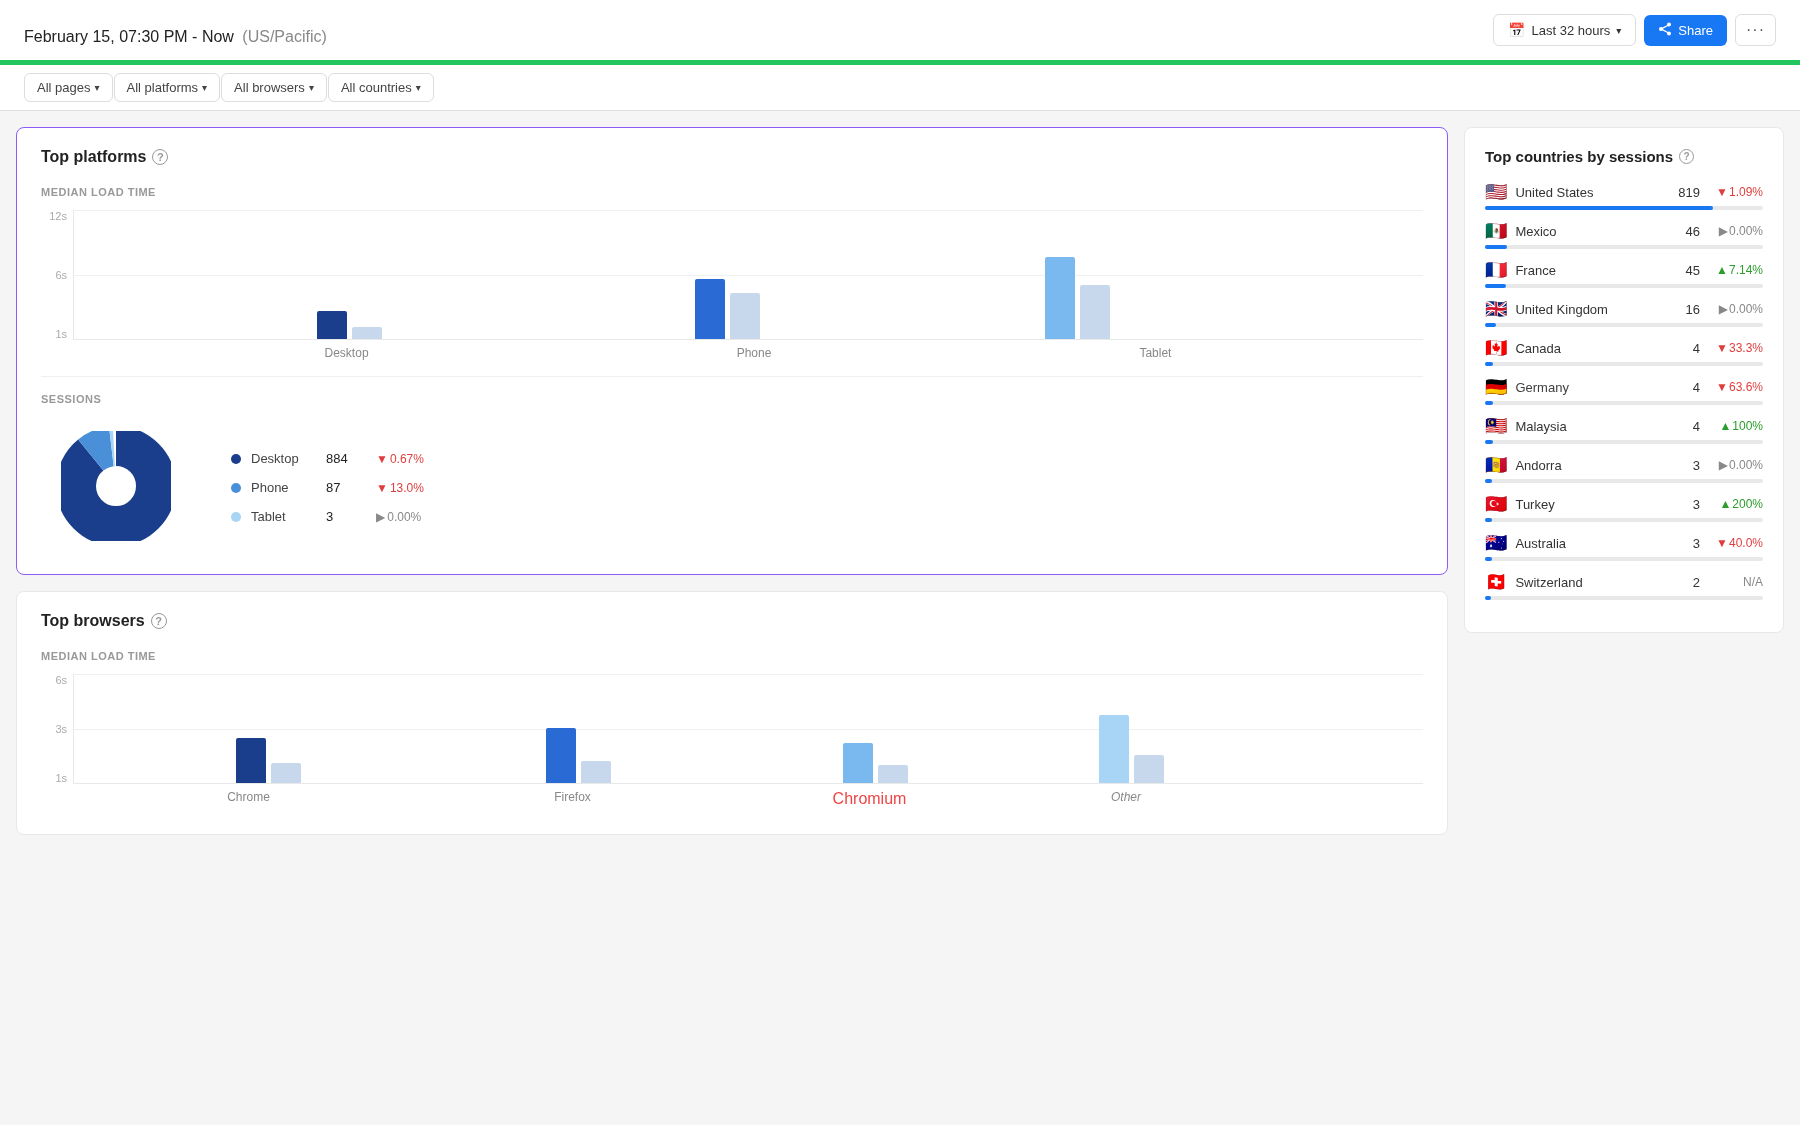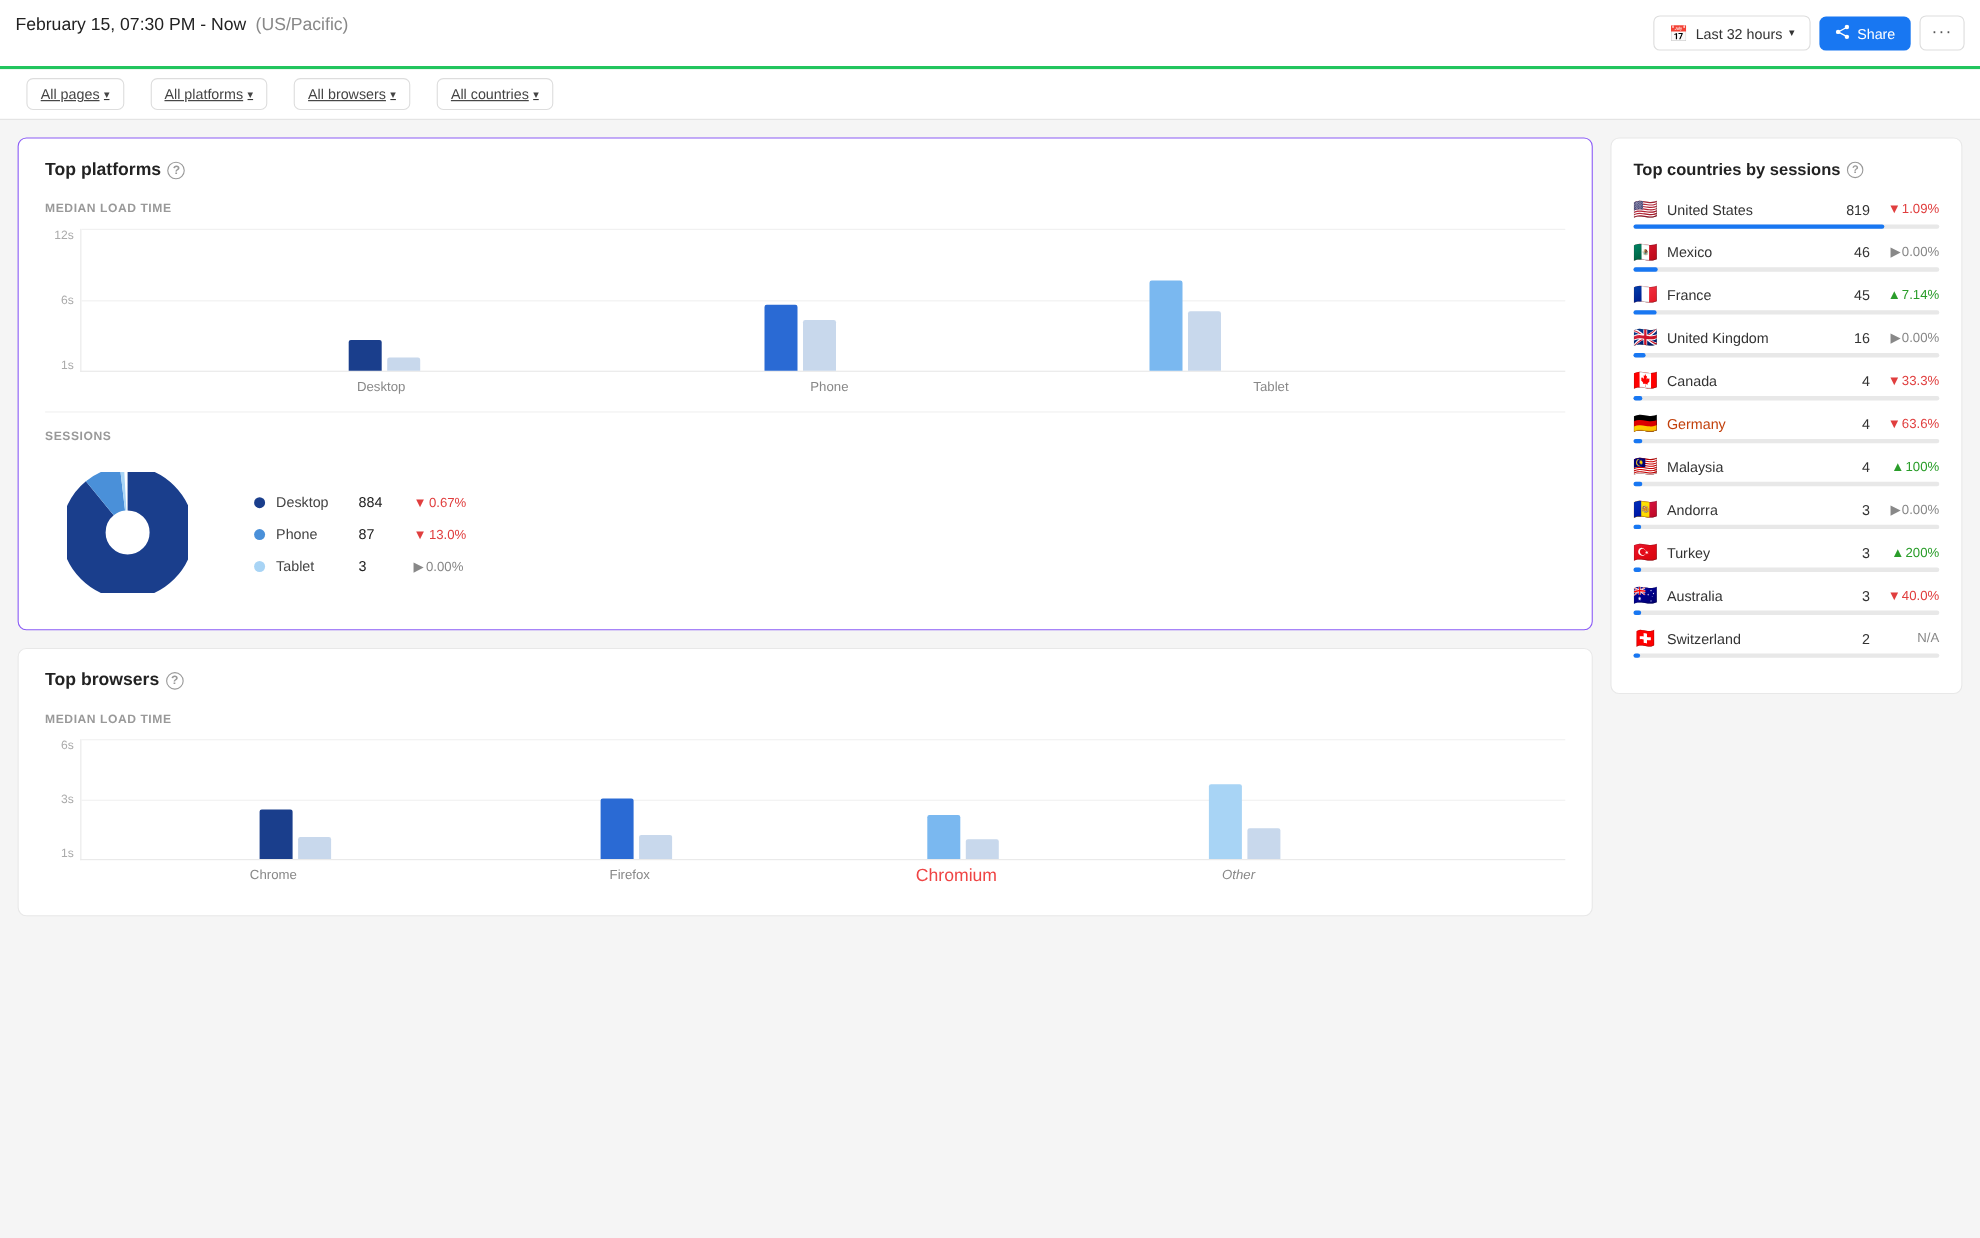--- a/index.html
+++ b/index.html
@@ -2,21 +2,21 @@
 <html><head>
   <meta charset="utf-8">
   <style>
     * { box-sizing: border-box; margin: 0; padding: 0; }
     body { font-family: -apple-system, BlinkMacSystemFont, 'Segoe UI', sans-serif; background: #f5f5f5; color: #333; font-size: 14px; }
   </style>
 </head>
 <body>
 
 <div>
-  <div style="background:#fff; padding:14px 14px; display:flex; align-items:flex-start; justify-content:space-between; border-bottom:3px solid #22c55e;">
+  <div style="background:#fff; padding:14px 24px; display:flex; align-items:flex-end; justify-content:space-between; border-bottom:5px solid #22c55e;">
     <div style="font-size:16px; font-weight:500; color:#222;">
       <span>February 15, 07:30 PM</span>
       <span> - </span>
       <span>Now</span>
       <span style="color:#888; font-weight:400; margin-left:4px;">(US/Pacific)</span>
     </div>
     <div style="display:flex; align-items:center; gap:8px;">
       <button style="display:flex; align-items:center; gap:6px; border:1px solid #ddd; background:#fff; padding:7px 14px; border-radius:6px; cursor:pointer; font-size:13px; color:#333;">
         <span style="font-size:14px;">📅</span>
         <span>Last 32 hours</span>
@@ -33,21 +33,21 @@
             </svg>
         </span>
         <span>Share</span>
       </button>
       <button style="border:1px solid #ddd; background:#fff; padding:7px 10px; border-radius:6px; cursor:pointer; font-size:16px; color:#555; line-height:1; letter-spacing:1px;">···</button>
     </div>
   </div>
 </div>
 
 <div style="background:#fff; display:flex; align-items:center; justify-content:space-between; border-bottom:1px solid #e0e0e0; padding:0 24px;">
-  <div style="display:flex; align-items:center; gap:24px; padding:8px 0;text-decoration:underline;">
+  <div style="display:flex; align-items:center; gap:1px; padding:8px 0;">
     <button style="display:flex; align-items:center; gap:4px; border:1px solid #ddd; background:#fff; padding:6px 12px; border-radius:6px; cursor:pointer; font-size:13px; color:#444;">
       <span>All pages</span>
       <span style="font-size:10px;">▾</span>
     </button>
     <button style="display:flex; align-items:center; gap:4px; border:1px solid #ddd; background:#fff; padding:6px 12px; border-radius:6px; cursor:pointer; font-size:13px; color:#444;">
       <span>All platforms</span>
       <span style="font-size:10px;">▾</span>
     </button>
     <button style="display:flex; align-items:center; gap:4px; border:1px solid #ddd; background:#fff; padding:6px 12px; border-radius:6px; cursor:pointer; font-size:13px; color:#444;">
       <span>All browsers</span>
@@ -288,21 +288,21 @@
         </span>
       </div>
       <div style="height:4px; background:#e8e8e8; border-radius:2px;">
           <div style="height:4px; background:#1877f2; border-radius:2px; width:3%;"></div>
         </div>
     </div>
 
     <div style="margin-bottom:12px;">
       <div style="display:flex; align-items:center; gap:8px; margin-bottom:5px;">
         <span style="font-size:18px; line-height:1;">🇩🇪</span>
-        <span style="flex:1; font-size:13px; color:#c2410c;">Germany</span>
+        <span style="flex:1; font-size:13px; color:#404040;">Germany</span>
         <span style="font-size:13px; font-weight:500; color:#333; width:28px; text-align:right;">4</span>
         <span style="font-size:12px; color:#e03e3e; display:flex; align-items:center; gap:1px; width:55px; justify-content:flex-end;">
           <span>▼</span>
           <span>63.6%</span>
         </span>
       </div>
       <div style="height:4px; background:#e8e8e8; border-radius:2px;">
           <div style="height:4px; background:#1877f2; border-radius:2px; width:3%;"></div>
         </div>
     </div>

